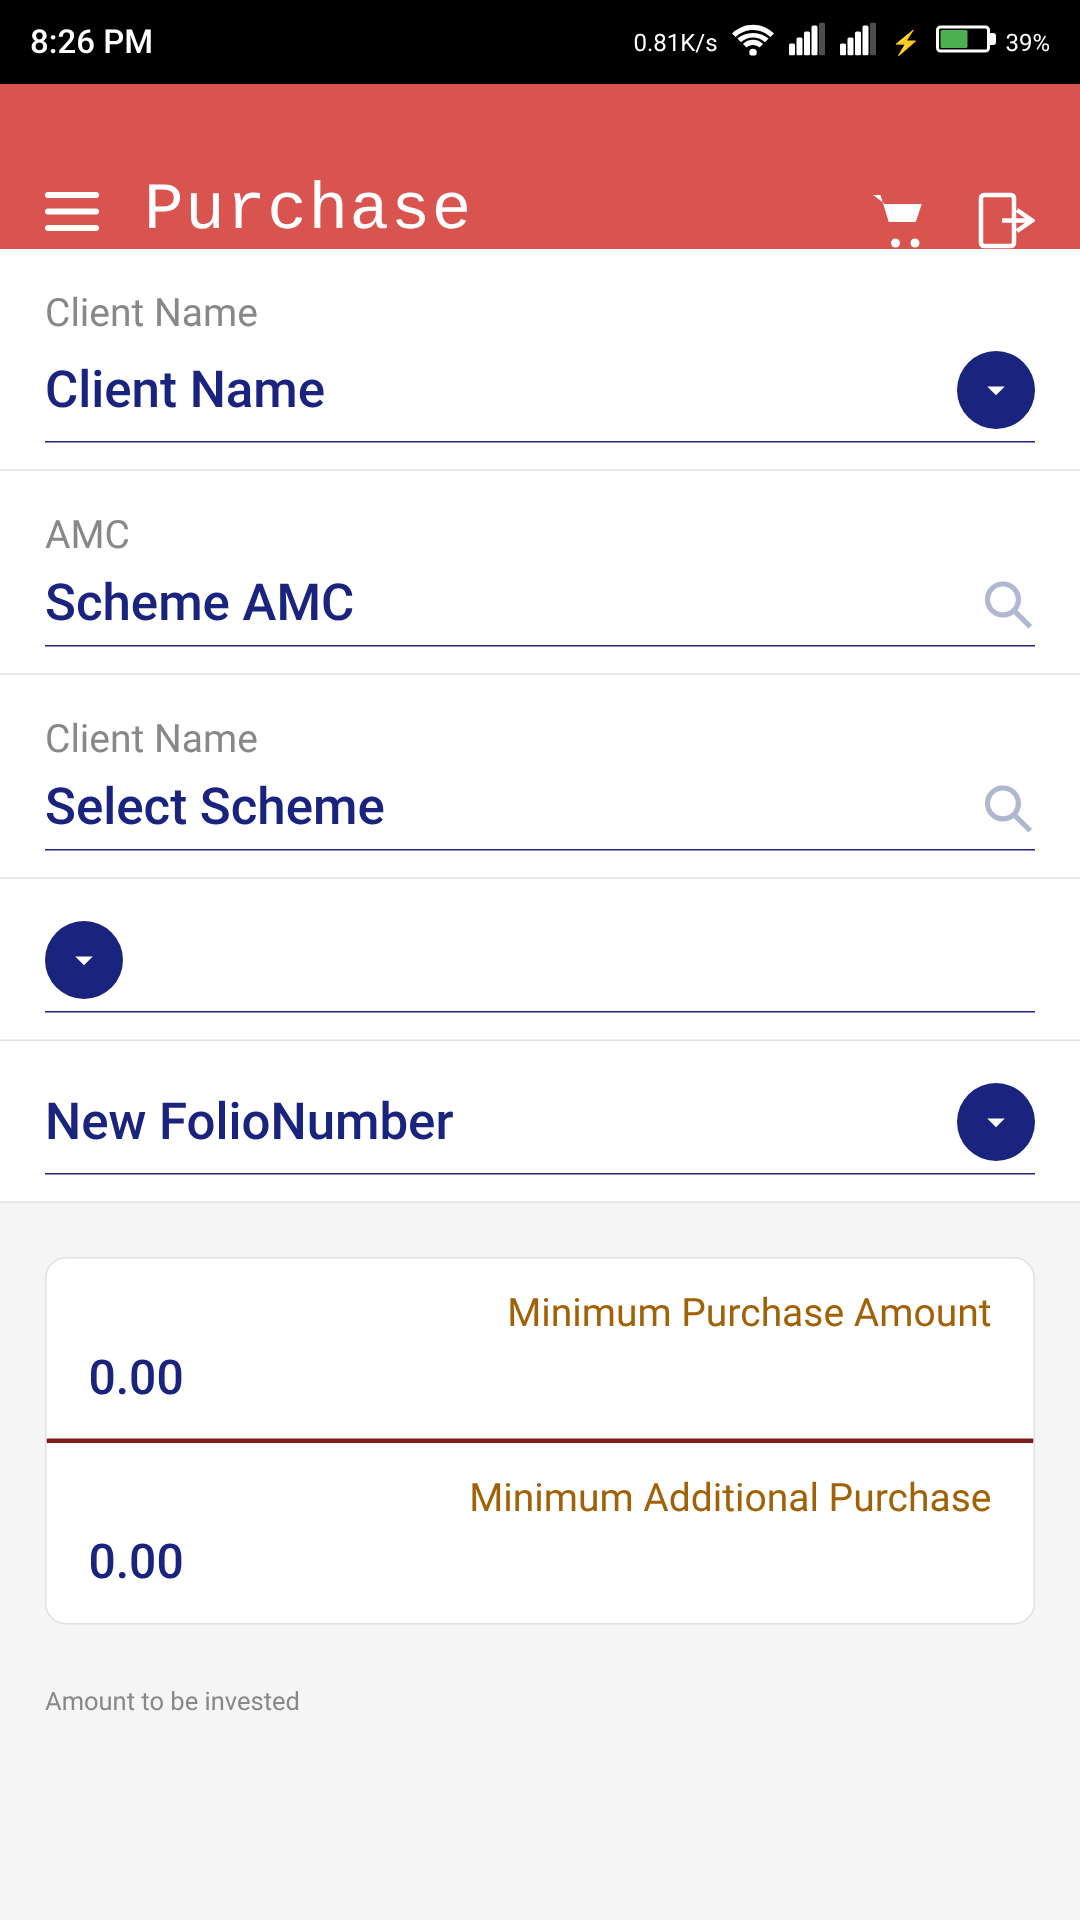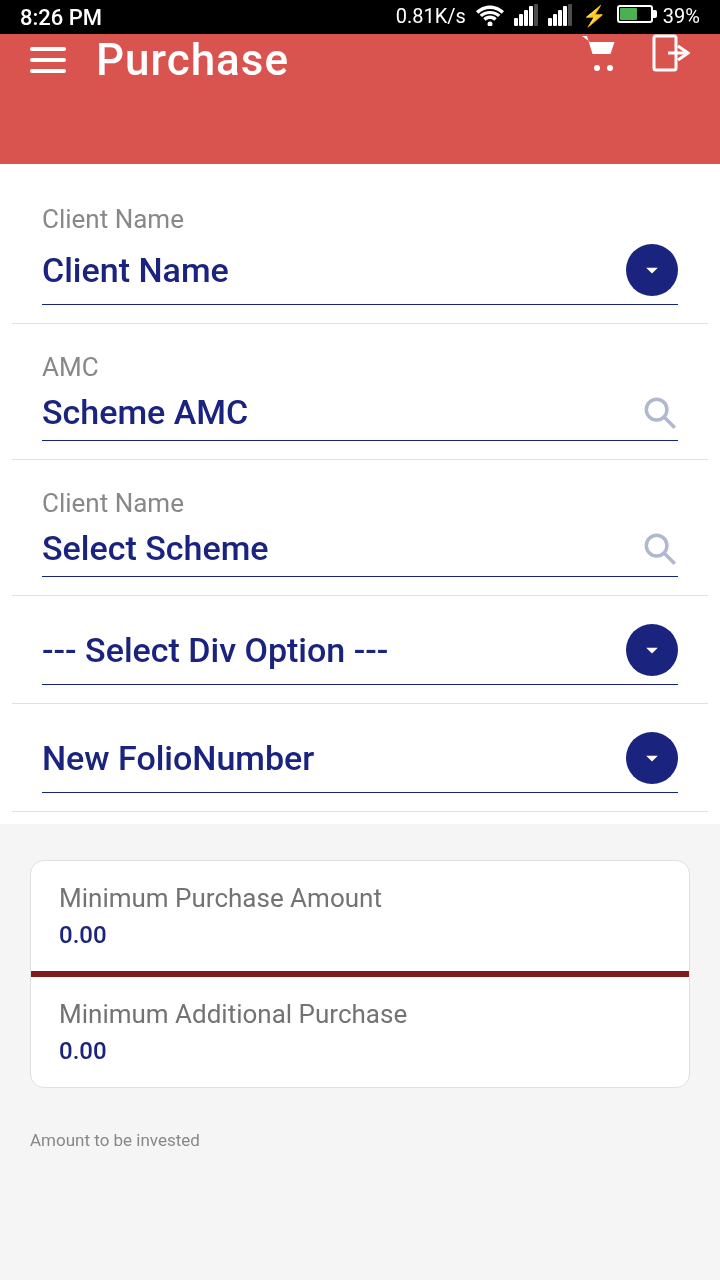--- a/index.html
+++ b/index.html
@@ -9,33 +9,33 @@
       min-height: 1280px;
       background: #f5f5f5;
       font-family: 'Roboto', Arial, sans-serif;
       font-size: 28px;
     }
 
     
     .status-bar {
       background: #000;
       color: #fff;
-      height: 34px;
+      height: 56px;
       display: flex;
       align-items: center;
       justify-content: space-between;
       padding: 0 20px;
       font-size: 22px;
     }
     .status-left { font-weight: 500; }
     .status-right {
       display: flex;
-      align-items: flex-start;
+      align-items: center;
       gap: 10px;
-      font-size: 20px;
+      font-size: 16px;
     }
     .battery-body {
       width: 36px;
       height: 18px;
       border: 2px solid #fff;
       border-radius: 3px;
       position: relative;
       display: inline-block;
     }
     .battery-body::after {
@@ -55,25 +55,26 @@
       top: 1px;
       bottom: 1px;
       width: 55%;
       background: #4caf50;
       border-radius: 1px;
     }
 
     
     .app-bar {
       background: #d9534f;
-      height: 130px;
-      display: flex;
-      align-items: flex-start;
+      height: 110px;
+      display: flex;
+      align-items: flex-end;
       justify-content: space-between;
       padding: 0 30px;
+      font-family: Liberation Mono, monospace;
     }
     .app-bar-left {
       display: flex;
       align-items: center;
       gap: 30px;
     }
     .hamburger-icon {
       cursor: pointer;
     }
     .hamburger-icon span {
@@ -100,21 +101,21 @@
       cursor: pointer;
       font-size: 36px;
       display: flex;
       align-items: center;
       justify-content: center;
     }
 
     
     .form-area {
       background: #fff;
-      padding: 12px;
+      padding: 0;
     }
 
     
     .field-row {
       padding: 28px 30px 18px 30px;
       border-bottom: 1px solid #e0e0e0;
       background: #fff;
     }
     .field-label {
       color: #888;
@@ -162,30 +163,31 @@
       margin: 36px 30px 10px 30px;
       border: 1px solid #e0e0e0;
       border-radius: 14px;
       overflow: hidden;
       background: #fff;
     }
     .info-card-row {
       padding: 22px 28px;
     }
     .info-card-row + .info-card-row {
-      border-top: 6px solid #7f1d1d;
+      border-top: 3px solid #7f1d1d;
     }
     .info-card-label {
-      color: #737373;
+      color: #a16207;
       font-size: 26px;
       margin-bottom: 8px;
+      text-align: right;
     }
     .info-card-value {
       color: #1a237e;
-      font-size: 24px;
+      font-size: 32px;
       font-weight: 500;
     }
 
     
     .bottom-label {
       padding: 32px 30px 20px 30px;
       color: #888;
       font-size: 17px;
     }
 
@@ -303,21 +305,20 @@
         <svg class="search-svg" viewBox="0 0 24 24" fill="none" stroke="#b0b8d0" stroke-width="2.2">
           <circle cx="10.5" cy="10.5" r="6.5"></circle>
           <line x1="15.5" y1="15.5" x2="22" y2="22"></line>
         </svg>
       </span>
     </div>
   </div>
 
   <div class="field-row">
     <div class="field-value-row">
-      <span class="field-value">--- Select Div Option ---</span>
       <div class="dropdown-btn">
         <svg viewBox="0 0 24 24">
             <path d="M7 10l5 5 5-5z"></path>
           </svg>
       </div>
     </div>
   </div>
 
   <div class="field-row">
     <div class="field-value-row">

